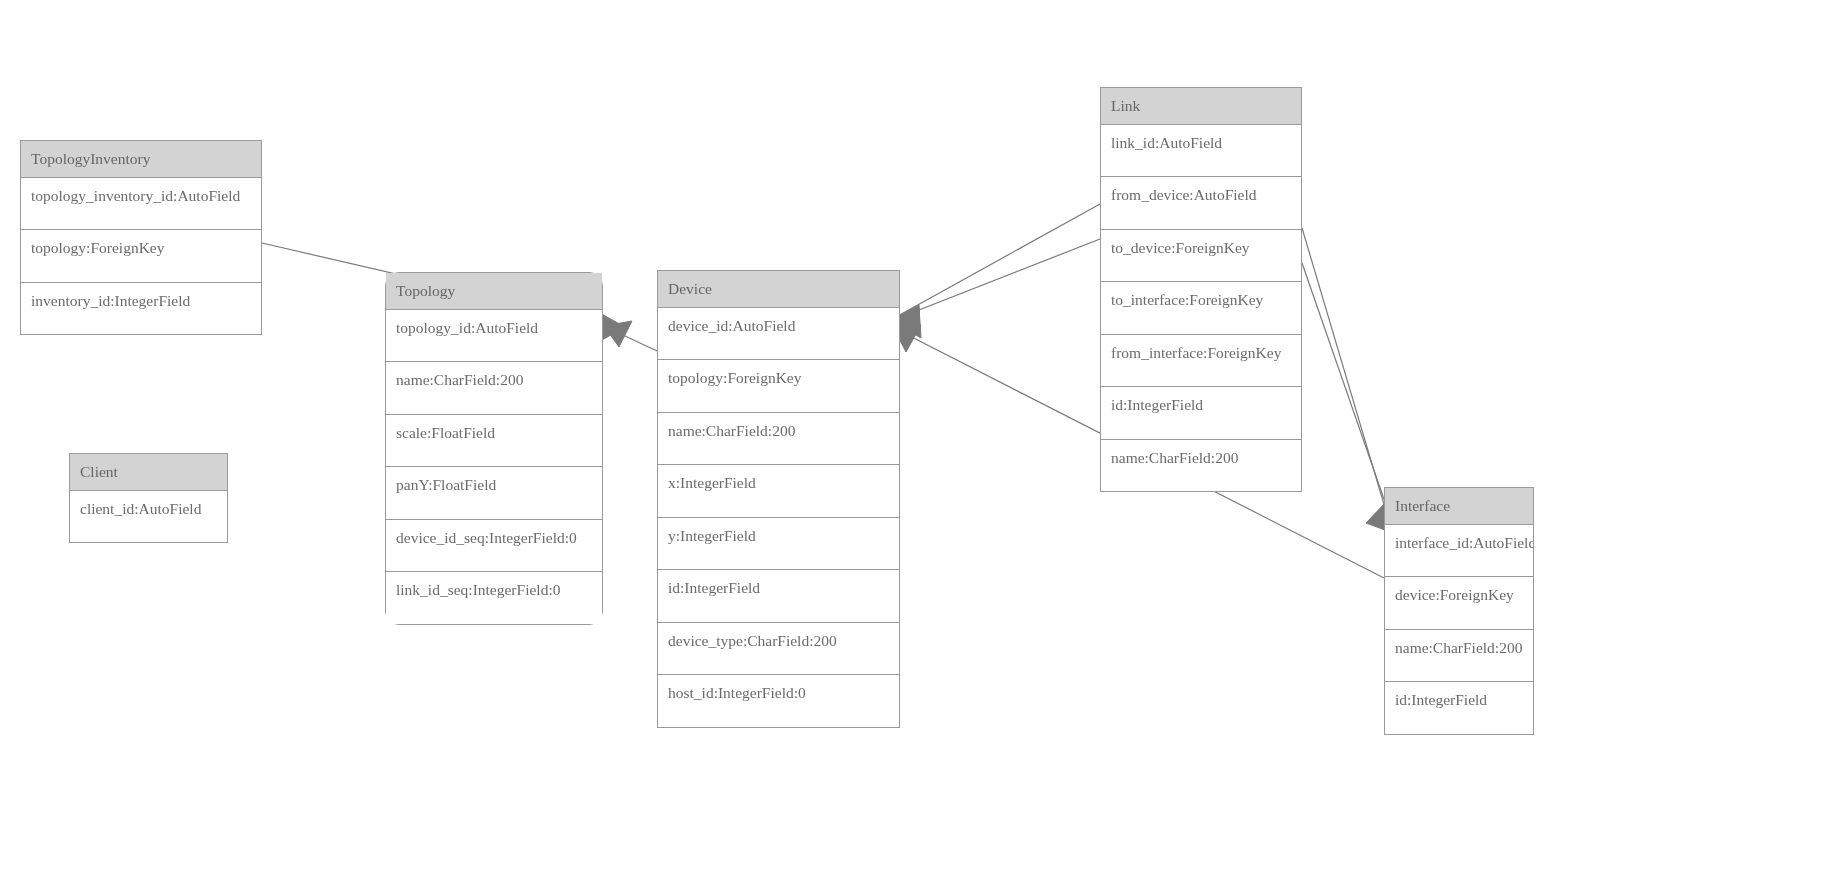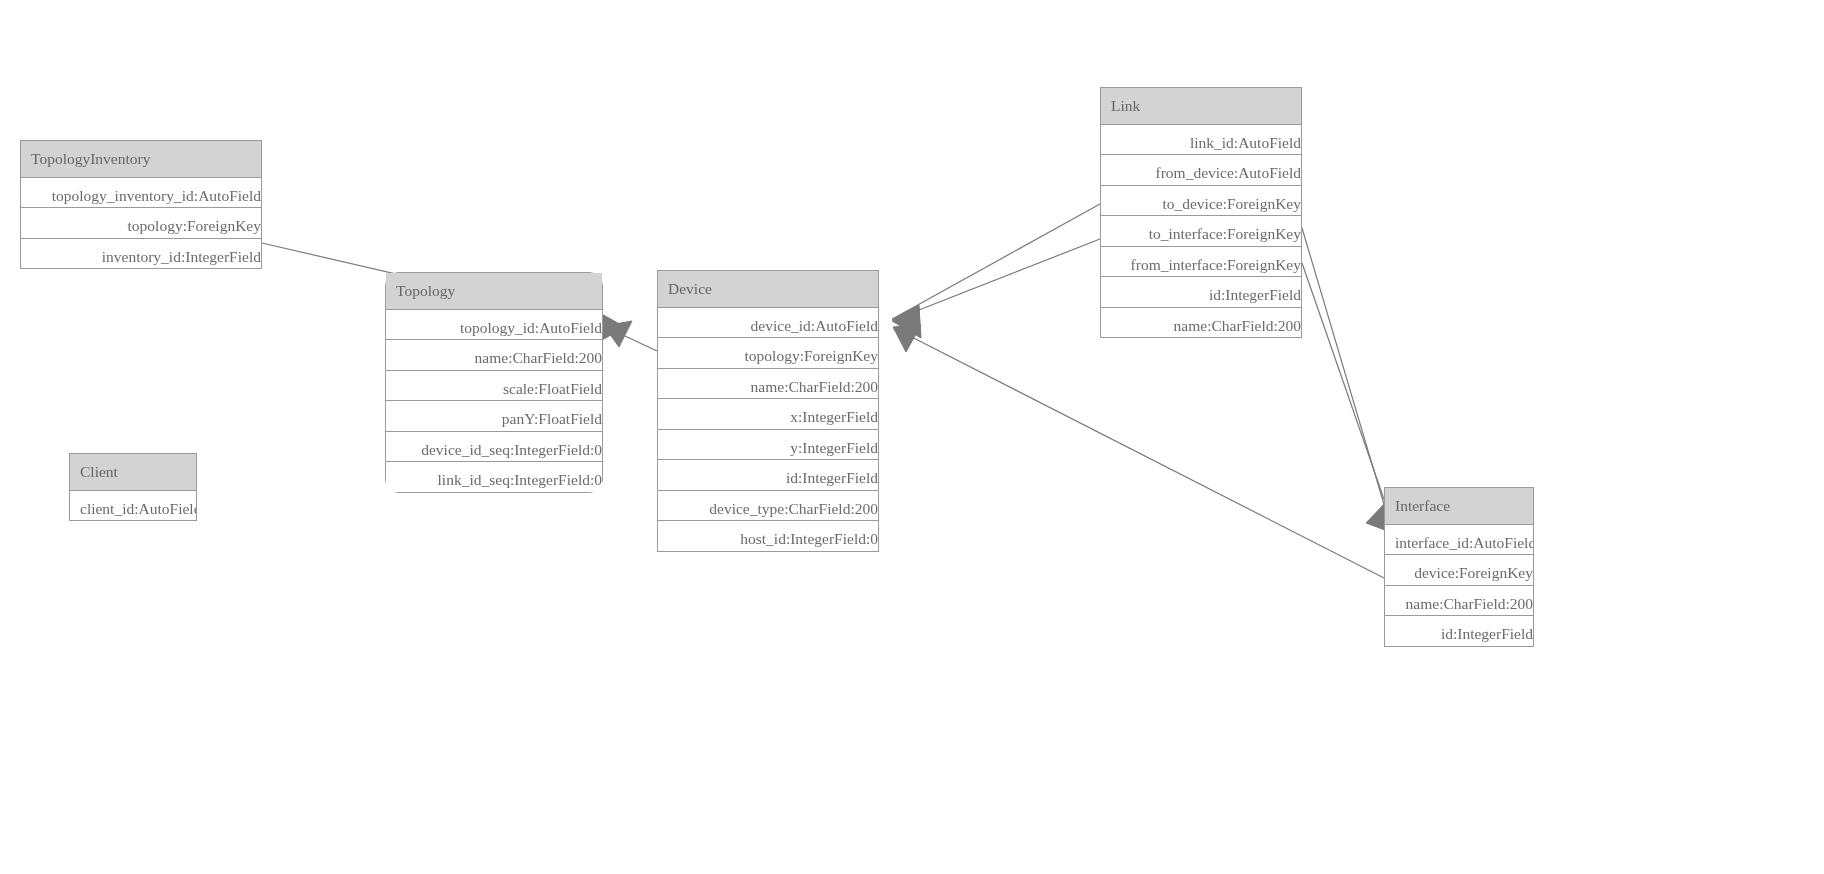--- a/index.html
+++ b/index.html
@@ -40,25 +40,24 @@
     padding: 10px 0 10px 10px;
     white-space: nowrap;
     overflow: hidden;
   }
   .field-row {
     box-sizing: border-box;
     border-bottom: 1px solid #9a9a9a;
     color: #6b6b6b;
     font-size: 15.5px;
     line-height: 1;
-    padding: 10px 0 4px 10px;
+    padding: 10px 0 26px 10px;
     white-space: nowrap;
     overflow: hidden;
     background: #ffffff;
-    text-align: right;
   }
   .field-row:last-child {
     border-bottom: none;
   }
 </style>
 </head>
 <body>
 
 <div id="canvas">
 
@@ -93,34 +92,34 @@
       </g>
     </svg>
 
   <div id="entities-layer">
       <div class="entity" style="left: 20px; top: 140px; width: 242px;">
         <div class="entity-header">TopologyInventory</div>
         <div class="field-row">topology_inventory_id:AutoField</div>
         <div class="field-row">topology:ForeignKey</div>
         <div class="field-row">inventory_id:IntegerField</div>
       </div>
-      <div class="entity" style="left: 69px; top: 453px; width: 128px;">
+      <div class="entity" style="left: 69px; top: 453px; width: 159px;">
         <div class="entity-header">Client</div>
         <div class="field-row">client_id:AutoField</div>
       </div>
       <div class="entity" style="left: 385px; top: 272px; width: 218px; border-radius: 14px;">
         <div class="entity-header">Topology</div>
         <div class="field-row">topology_id:AutoField</div>
         <div class="field-row">name:CharField:200</div>
         <div class="field-row">scale:FloatField</div>
         <div class="field-row">panY:FloatField</div>
         <div class="field-row">device_id_seq:IntegerField:0</div>
         <div class="field-row">link_id_seq:IntegerField:0</div>
       </div>
-      <div class="entity" style="left: 657px; top: 270px; width: 222px;">
+      <div class="entity" style="left: 657px; top: 270px; width: 243px;">
         <div class="entity-header">Device</div>
         <div class="field-row">device_id:AutoField</div>
         <div class="field-row">topology:ForeignKey</div>
         <div class="field-row">name:CharField:200</div>
         <div class="field-row">x:IntegerField</div>
         <div class="field-row">y:IntegerField</div>
         <div class="field-row">id:IntegerField</div>
         <div class="field-row">device_type:CharField:200</div>
         <div class="field-row">host_id:IntegerField:0</div>
       </div>

